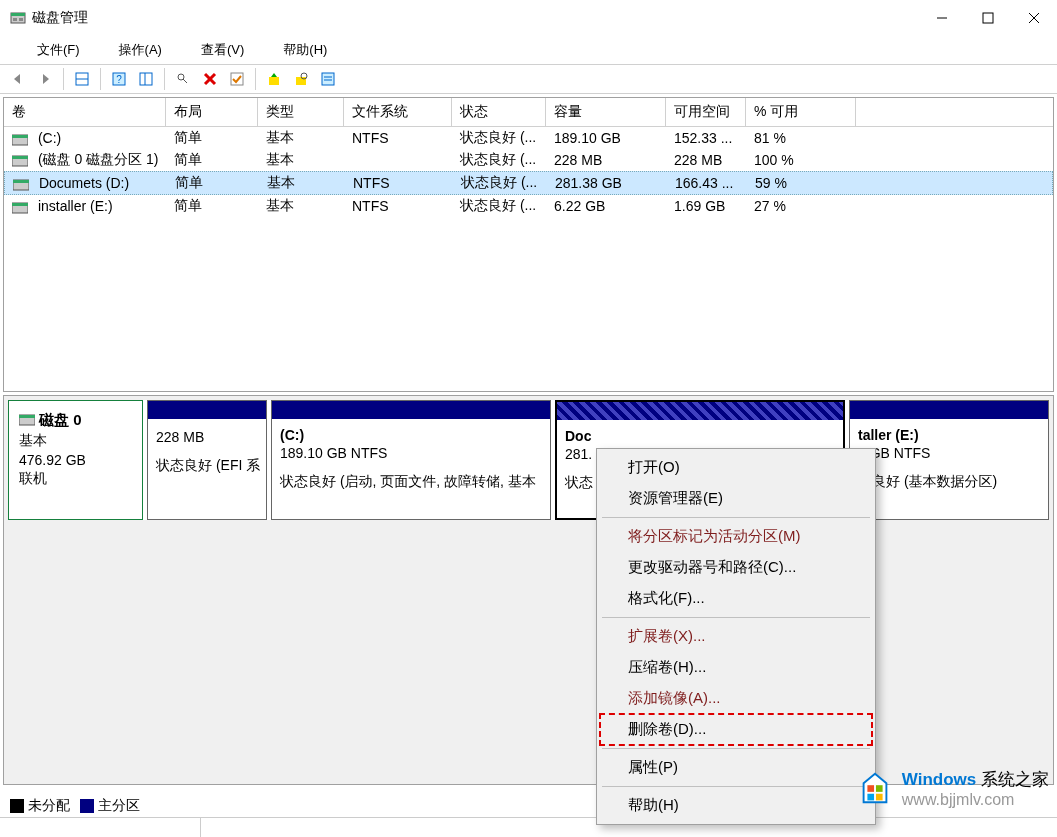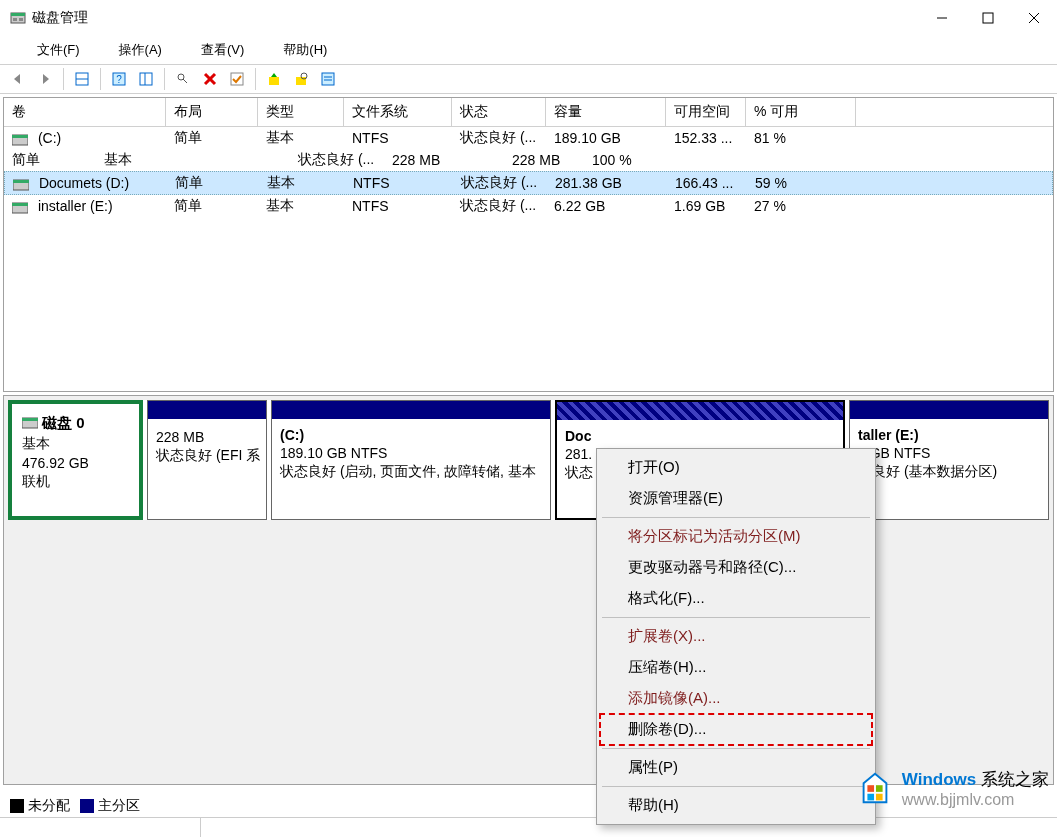--- a/index.html
+++ b/index.html
@@ -20,32 +20,32 @@
 .th { padding: 5px 8px; border-right: 1px solid #d0d0d0; font-size: 14px; text-align: left; overflow: hidden; white-space: nowrap; }
 .tbody { flex:1; overflow:auto; }
 .trow { display: flex; align-items: center; }
 .trow.selected { background: #cce8ff; border: 1px dotted #7ab; }
 .td { padding: 2px 8px; font-size: 14px; overflow: hidden; white-space: nowrap; text-overflow: clip; }
 .drive-icon { width:16px; height:12px; display:inline-block; vertical-align:middle; margin-right:6px; }
 .c-vol { width: 162px; } .c-lay { width: 92px; } .c-type { width: 86px; } .c-fs { width: 108px; } .c-status { width: 94px; } .c-cap { width: 120px; } .c-free { width: 80px; } .c-pct { width: 110px; }
 
 .disk-pane { height: 390px; border: 1px solid #a0a0a0; margin: 3px; background: #f0f0f0; overflow:hidden; }
 .disk-row { display: flex; height: 120px; background: #fff; margin: 4px; }
-.disk-info { width: 140px; border: 4px solid #15803d; padding: 10px 10px; background:#fff; }
+.disk-info { width: 140px; border: 1px solid #15803d; padding: 10px 10px; background:#fff; }
 .disk-info .dname { font-weight: bold; font-size:15px;}
 .disk-info .dline { font-size: 14px; margin-top:2px;}
 .disk-parts { flex: 1; display: flex; gap: 4px; margin-left: 4px; }
 .part { border: 1px solid #666; display: flex; flex-direction: column; }
 .part-bar { height: 18px; background: #000080; }
 .part.selected .part-bar { background: repeating-linear-gradient(45deg,#000080,#000080 4px,#4040c0 4px,#4040c0 8px); }
 .part.selected { border: 2px solid #000; }
 .part-body { flex:1; padding: 8px 8px; font-size: 14px; overflow:hidden; }
 .part-body .pname { font-weight: bold; white-space:nowrap;}
 .part-body .psize { white-space:nowrap; margin-top:2px;}
-.part-body .pstat { white-space:nowrap; margin-top:2px;}
+.part-body .pstat { white-space:nowrap; margin-top:12px;}
 
 .legend { position:absolute; bottom:22px; left:10px; display:flex; gap:10px; font-size:14px; align-items:center;}
 .legend .sw { width:14px; height:14px; display:inline-block; vertical-align:middle; margin-right:4px;}
 .legend .sw.black { background:#000; }
 .legend .sw.navy { background:#000080; }
 
 .statusbar { position:absolute; bottom:0; left:0; right:0; height:20px; border-top:1px solid #ccc; display:flex;}
 .sb-sep { border-left:1px solid #ccc; margin-left:200px; height:100%;}
 
 .context-menu { position: absolute; left: 596px; top: 448px; width: 280px; background: #f0f0f0; border: 1px solid #a0a0a0; box-shadow: 4px 4px 8px rgba(0,0,0,0.25); padding: 3px; z-index: 100; }
@@ -193,20 +193,24 @@
             </svg></span> (C:)</div>
         <div class="td c-lay">简单</div>
         <div class="td c-type">基本</div>
         <div class="td c-fs">NTFS</div>
         <div class="td c-status">状态良好 (...</div>
         <div class="td c-cap">189.10 GB</div>
         <div class="td c-free">152.33 ...</div>
         <div class="td c-pct">81 %</div>
       </div>
       <div class="trow">
+        <div class="td c-vol"><span class="drive-icon"><svg width="16" height="12">
+              <rect width="16" height="10" y="1" fill="#ccc" stroke="#555"></rect>
+              <rect width="16" height="3" y="1" fill="#3a6"></rect>
+            </svg></span> (磁盘 0 磁盘分区 1)</div>
         <div class="td c-lay">简单</div>
         <div class="td c-type">基本</div>
         <div class="td c-fs"></div>
         <div class="td c-status">状态良好 (...</div>
         <div class="td c-cap">228 MB</div>
         <div class="td c-free">228 MB</div>
         <div class="td c-pct">100 %</div>
       </div>
       <div class="trow selected">
         <div class="td c-vol"><span class="drive-icon"><svg width="16" height="12">

